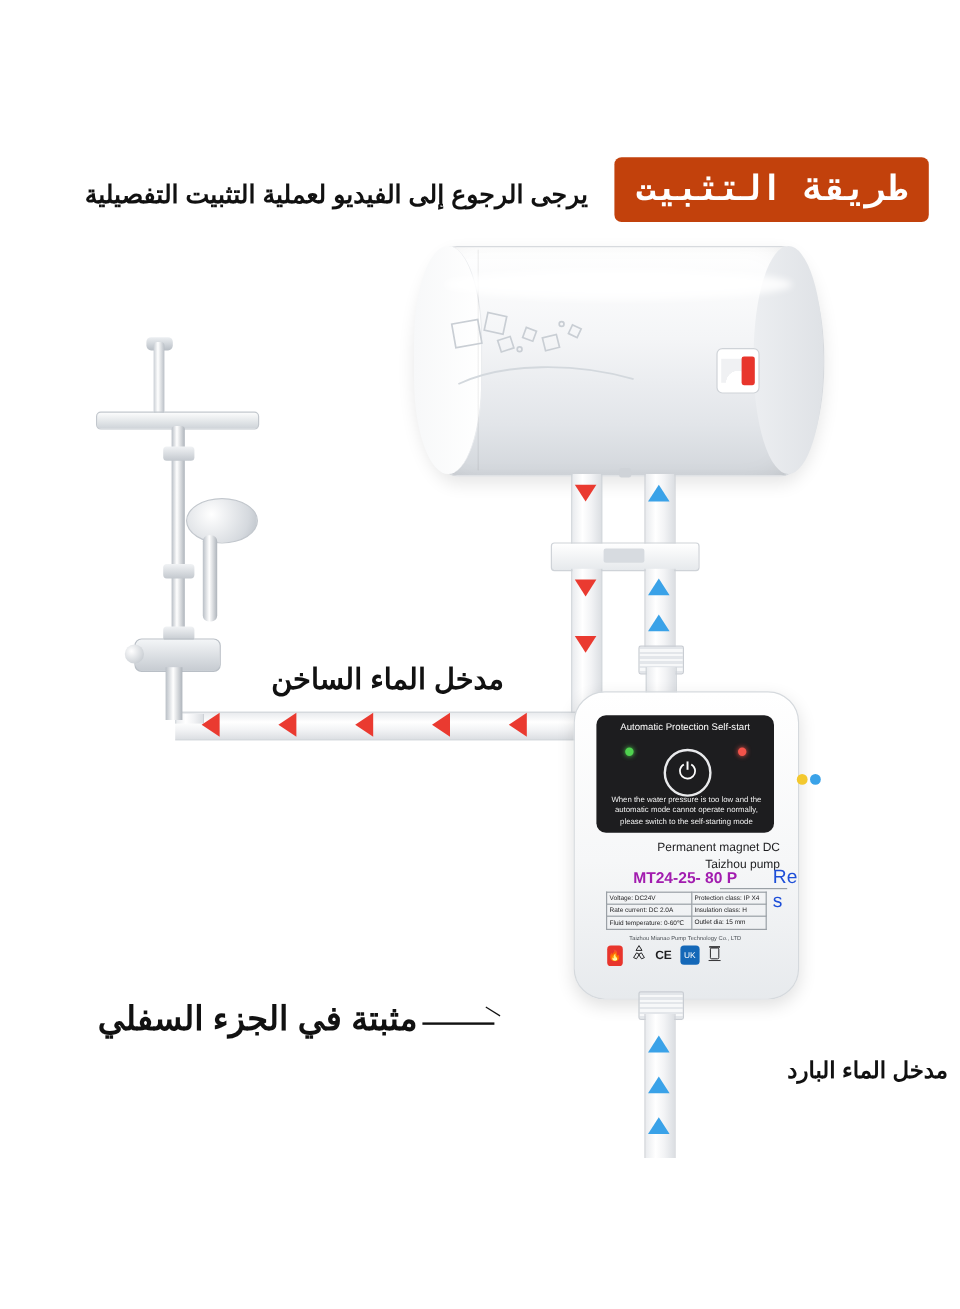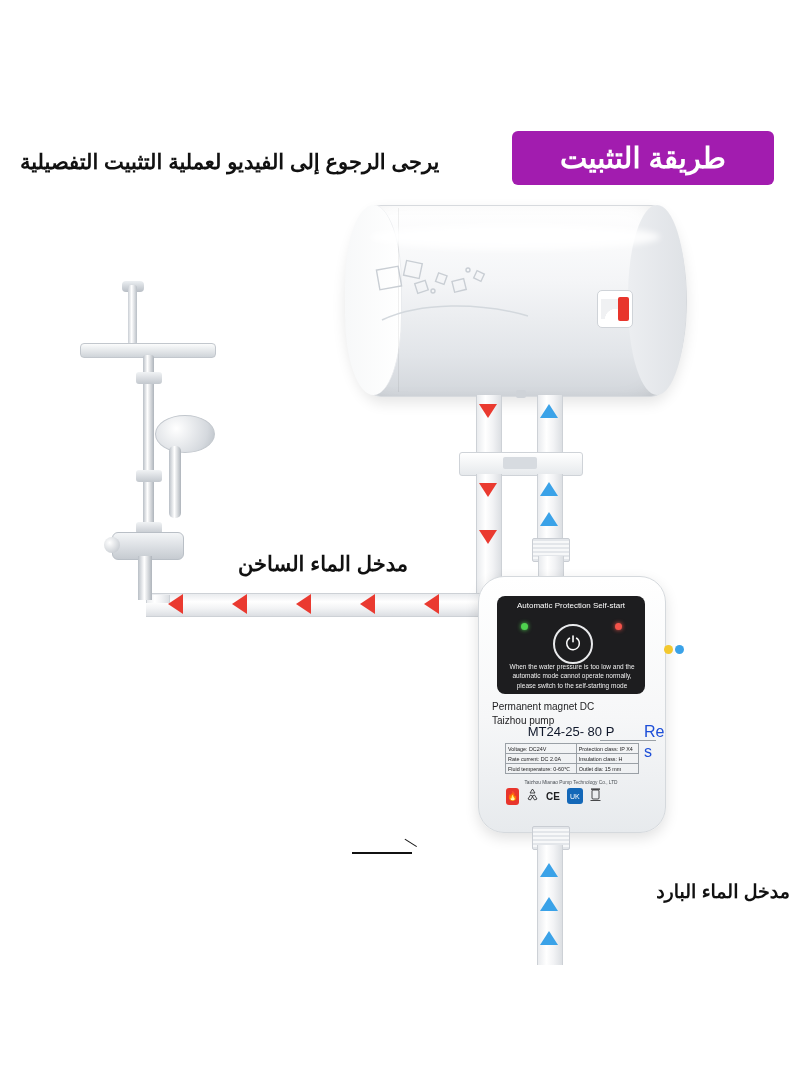--- a/index.html
+++ b/index.html
@@ -19,37 +19,38 @@
     overflow: hidden;
   }
 
   
   .badge {
     position: absolute;
     top: 131px;
     left: 512px;
     width: 262px;
     height: 54px;
-    background: #a21caf;
+    background: #c2410c;
     border-radius: 6px;
     display: flex;
     align-items: center;
     justify-content: center;
     color: #ffffff;
     font-size: 29px;
     font-weight: bold;
     direction: rtl;
     letter-spacing: 0px;
+    font-family: Liberation Mono, monospace;
   }
   .header-note {
     position: absolute;
     top: 150px;
     left: 20px;
     width: 470px;
-    text-align: left;
+    text-align: right;
     direction: rtl;
     font-size: 21px;
     color: #111111;
     font-weight: bold;
   }
 
   
   .tank {
     position: absolute;
     left: 345px;
@@ -368,34 +369,34 @@
     text-align: center;
     color: #f0f0f0;
     font-size: 6.5px;
     line-height: 1.45;
   }
   .pump-name {
     position: absolute;
     left: 492px;
     top: 700px;
     width: 158px;
-    text-align: left;
+    text-align: right;
     color: #1d1d1f;
     font-size: 10px;
     line-height: 1.35;
   }
   .pump-model {
     position: absolute;
     left: 492px;
     top: 724px;
     width: 158px;
     text-align: center;
-    color: #0f172a;
+    color: #a21caf;
     font-size: 13px;
-    font-weight: normal;
+    font-weight: bold;
   }
   .spec-table {
     position: absolute;
     left: 505px;
     top: 743px;
     width: 134px;
     border-collapse: collapse;
     font-size: 5.4px;
     color: #1d1d1f;
   }
@@ -454,21 +455,21 @@
 
   
   .label-ar {
     position: absolute;
     direction: rtl;
     font-weight: bold;
     color: #111111;
   }
   .lbl-hot {
     top: 552px; left: 208px; width: 230px;
-    text-align: center; font-size: 21px;
+    text-align: center; font-size: 24px;
   }
   .lbl-cold {
     top: 880px; left: 575px; width: 215px;
     font-size: 19px;
   }
   .lbl-bottom {
     top: 832px; left: 18px; width: 330px;
     text-align: right; font-size: 28px;
   }
   .leader {
@@ -654,15 +655,16 @@
 
   <div class="collar" style="left:532px; top:826px; width:36px; height:22px;"></div>
   <div class="pipe" style="left:537px; top:845px; width:24px; height:120px;"></div>
 
   <div class="arrow-v arrow-blue-up" style="left:540px; top:863px;"></div>
   <div class="arrow-v arrow-blue-up" style="left:540px; top:897px;"></div>
   <div class="arrow-v arrow-blue-up" style="left:540px; top:931px;"></div>
 
   <div class="label-ar lbl-cold">مدخل الماء البارد</div>
 
+  <div class="label-ar lbl-bottom">مثبتة في الجزء السفلي</div>
   <div class="leader"></div>
 
 </div>
 
 </body></html>

